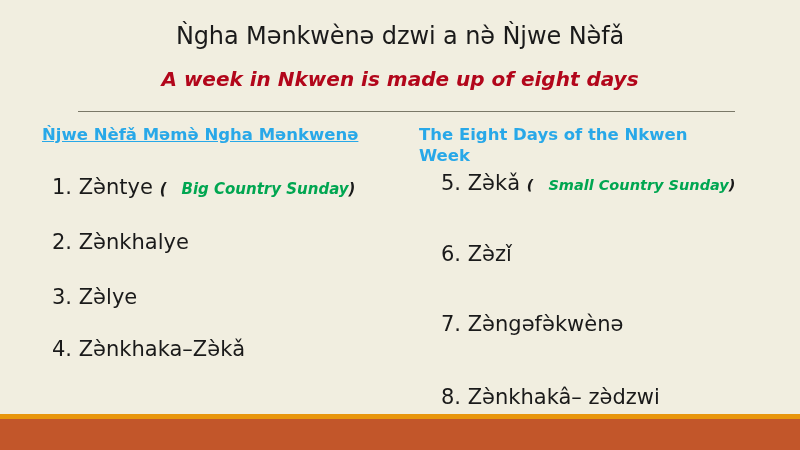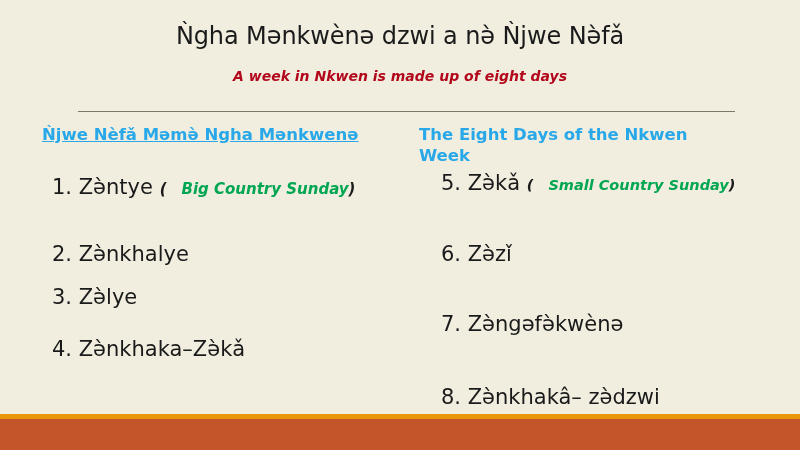--- a/index.html
+++ b/index.html
@@ -41,21 +41,21 @@
     white-space: nowrap;
   }
 
   #subtitle {
     position: absolute;
     left: 0;
     top: 68px;
     width: 800px;
     text-align: center;
     font-family: "DejaVu Sans", sans-serif;
-    font-size: 14px;
+    font-size: 20px;
     font-weight: bold;
     font-style: italic;
     color: #B2061B;
     line-height: 1.15;
     white-space: nowrap;
   }
 
   #title-rule {
     position: absolute;
     left: 78px;
@@ -108,21 +108,21 @@
   }
   .day-item .paren {
     font-size: 15px;
     font-weight: bold;
     font-style: italic;
     color: #1A1A1A;
   }
 
   
   #item-1 { left: 52px;  top: 176px; }
-  #item-2 { left: 52px;  top: 231px; margin-top: 12px; }
+  #item-2 { left: 52px;  top: 231px; }
   #item-3 { left: 52px;  top: 286px; }
   #item-4 { left: 52px;  top: 338px; }
 
   
   #item-5 { left: 441px; top: 172px; }
   #item-6 { left: 441px; top: 243px; }
   #item-7 { left: 441px; top: 313px; }
   #item-8 { left: 441px; top: 386px; }
 
   #item-5 .gloss, #item-5 .paren { font-size: 14.5px; }

